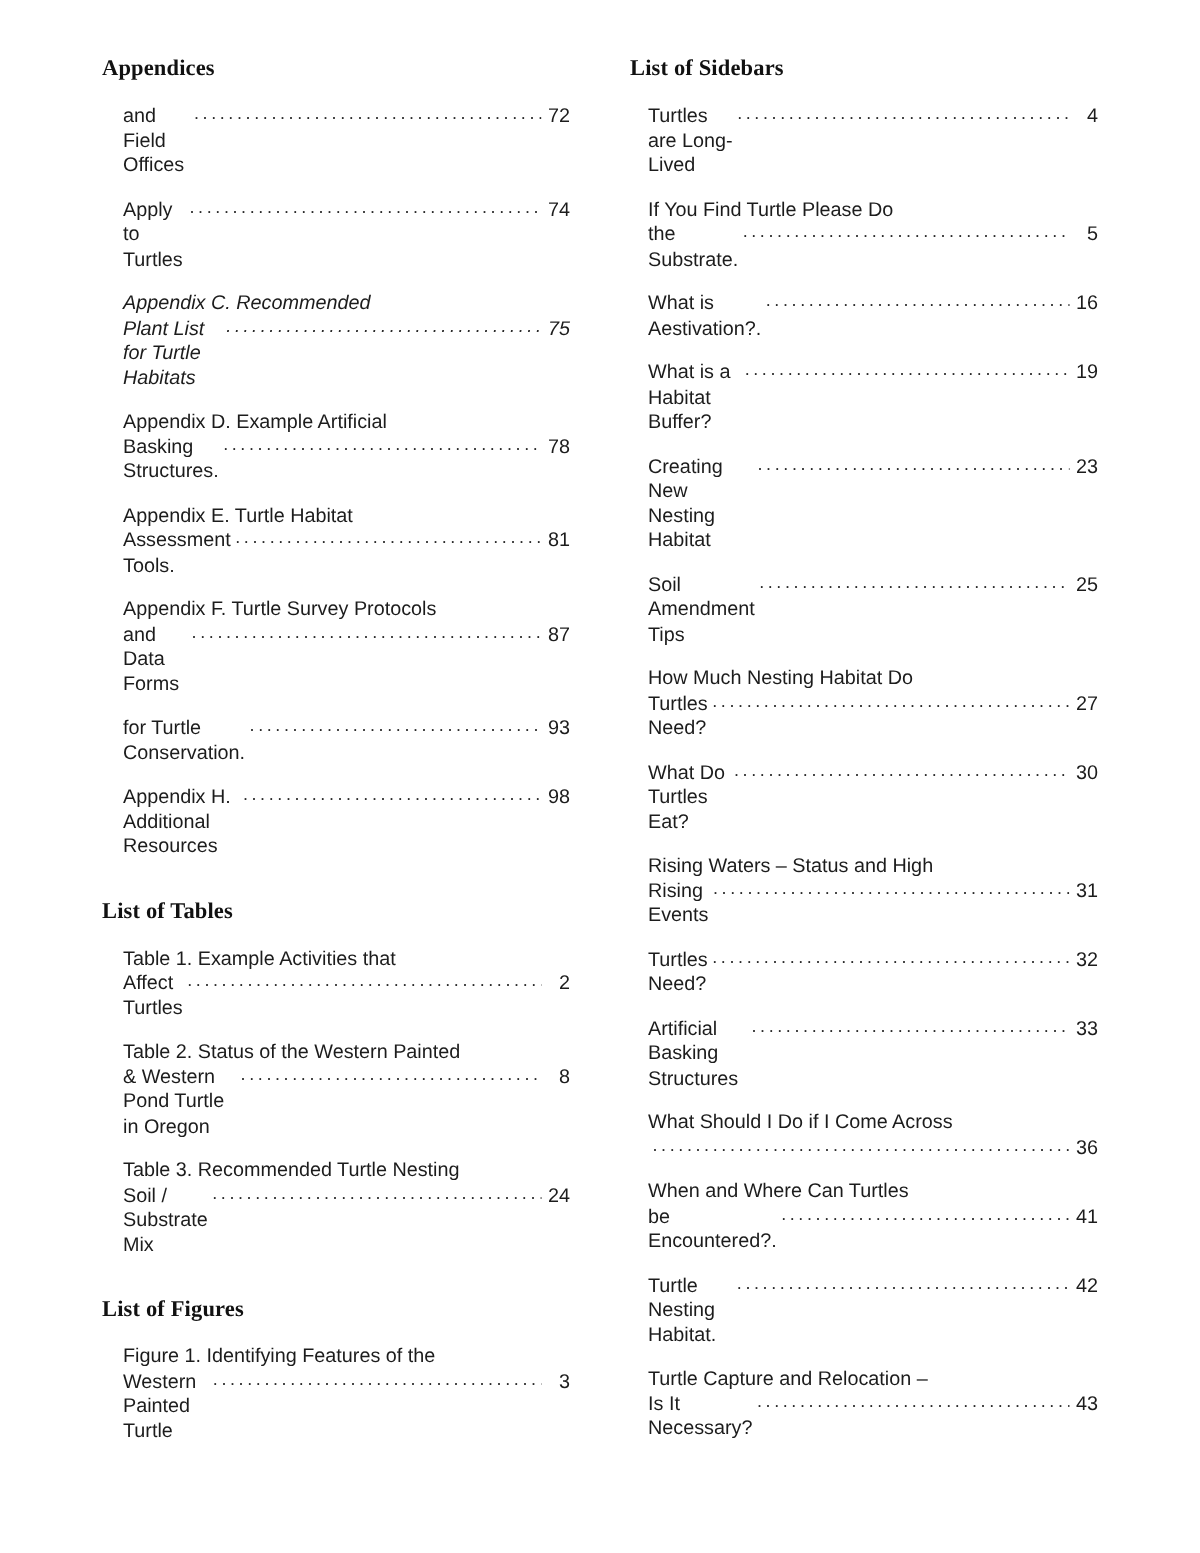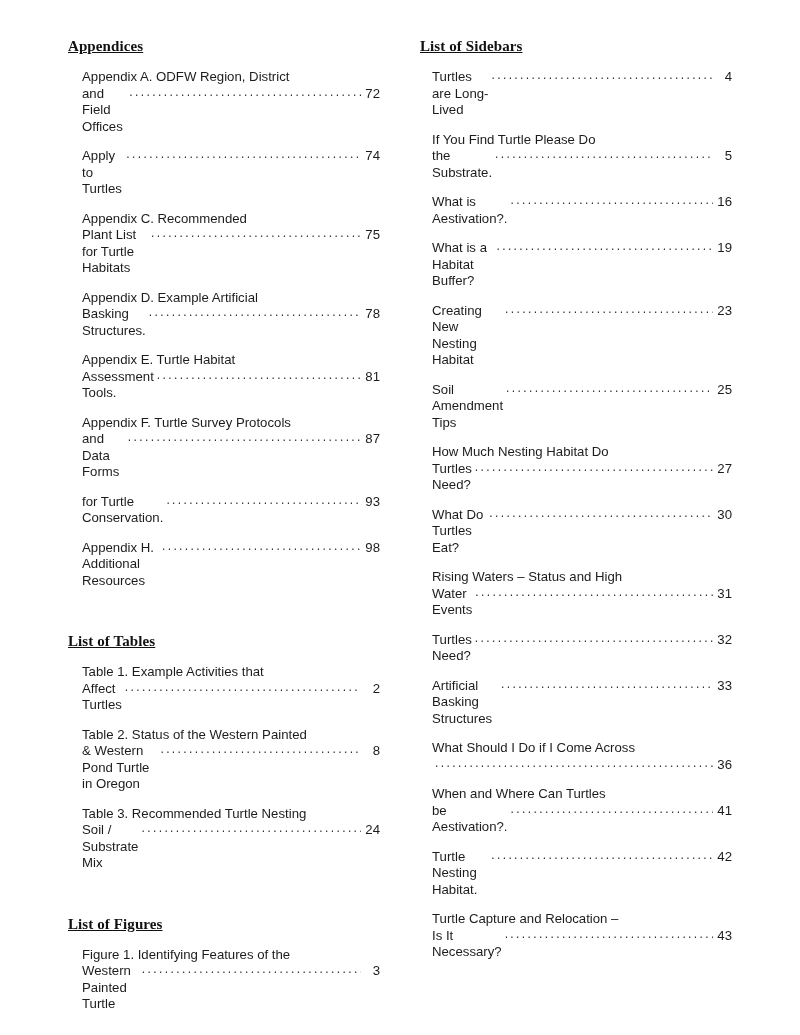--- a/index.html
+++ b/index.html
@@ -35,24 +35,23 @@
     left: 420px;
     width: 312px;
   }
   .section-heading {
     font-family: "Liberation Serif", serif;
     font-weight: bold;
     font-size: 15px;
     color: #111111;
     margin: 0 0 14px 0;
     letter-spacing: 0.1px;
-    text-decoration: underline;
   }
   .section-heading.spaced {
-    margin-top: 44px;
+    margin-top: 27px;
   }
   .toc-list {
     list-style: none;
     margin: 0;
     padding: 0;
   }
   .toc-entry {
     display: block;
     margin: 0 0 13px 0;
     padding-left: 14px;
@@ -92,34 +91,34 @@
     flex: 0 0 auto;
     text-align: right;
     min-width: 16px;
     font-size: 13.2px;
     color: #1c1c1c;
   }
   .entry-first {
     display: block;
   }
   .italic {
+    font-style: italic;
   }
 </style>
 </head>
 <body>
 
 <div class="page">
 
   <div class="col col-left">
     <div>
       <h2 class="section-heading">Appendices</h2>
       <ul class="toc-list">
           <li class="toc-entry">
             <span class="entry-inner">
-              <span class="entry-first">Appendix A. ODFW Region, District</span>
               <span class="entry-line">
                 <span class="entry-text">and Field Offices</span>
                 <span class="leader">..........................................................................................</span>
                 <span class="pagenum">72</span>
               </span>
             </span>
           </li>
           <li class="toc-entry">
             <span class="entry-inner">
               <span class="entry-line">
@@ -316,21 +315,21 @@
                 <span class="entry-text">What Do Turtles Eat?</span>
                 <span class="leader">..........................................................................................</span>
                 <span class="pagenum">30</span>
               </span>
             </span>
           </li>
           <li class="toc-entry">
             <span class="entry-inner">
               <span class="entry-first">Rising Waters – Status and High</span>
               <span class="entry-line">
-                <span class="entry-text">Water Events</span>
+                <span class="entry-text">Rising Events</span>
                 <span class="leader">..........................................................................................</span>
                 <span class="pagenum">31</span>
               </span>
             </span>
           </li>
           <li class="toc-entry">
             <span class="entry-inner">
               <span class="entry-line">
                 <span class="entry-text">Turtles Need?</span>
                 <span class="leader">..........................................................................................</span>
@@ -353,21 +352,21 @@
               <span class="entry-line">
                 <span class="leader">..........................................................................................</span>
                 <span class="pagenum">36</span>
               </span>
             </span>
           </li>
           <li class="toc-entry">
             <span class="entry-inner">
               <span class="entry-first">When and Where Can Turtles</span>
               <span class="entry-line">
-                <span class="entry-text">be Aestivation?.</span>
+                <span class="entry-text">be Encountered?.</span>
                 <span class="leader">..........................................................................................</span>
                 <span class="pagenum">41</span>
               </span>
             </span>
           </li>
           <li class="toc-entry">
             <span class="entry-inner">
               <span class="entry-line">
                 <span class="entry-text">Turtle Nesting Habitat.</span>
                 <span class="leader">..........................................................................................</span>

